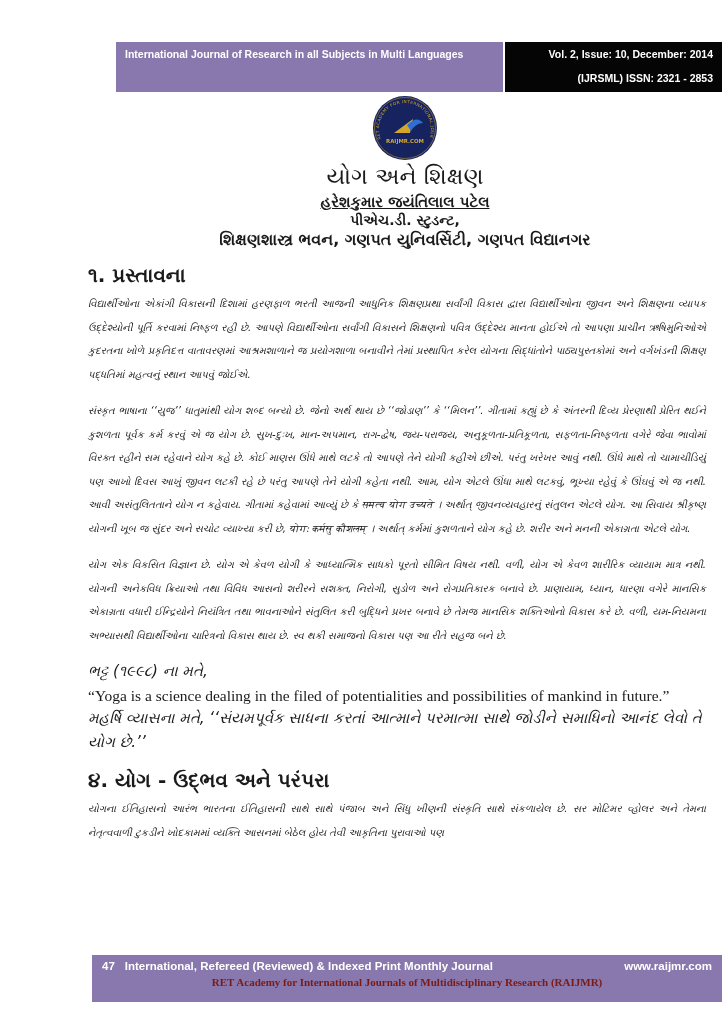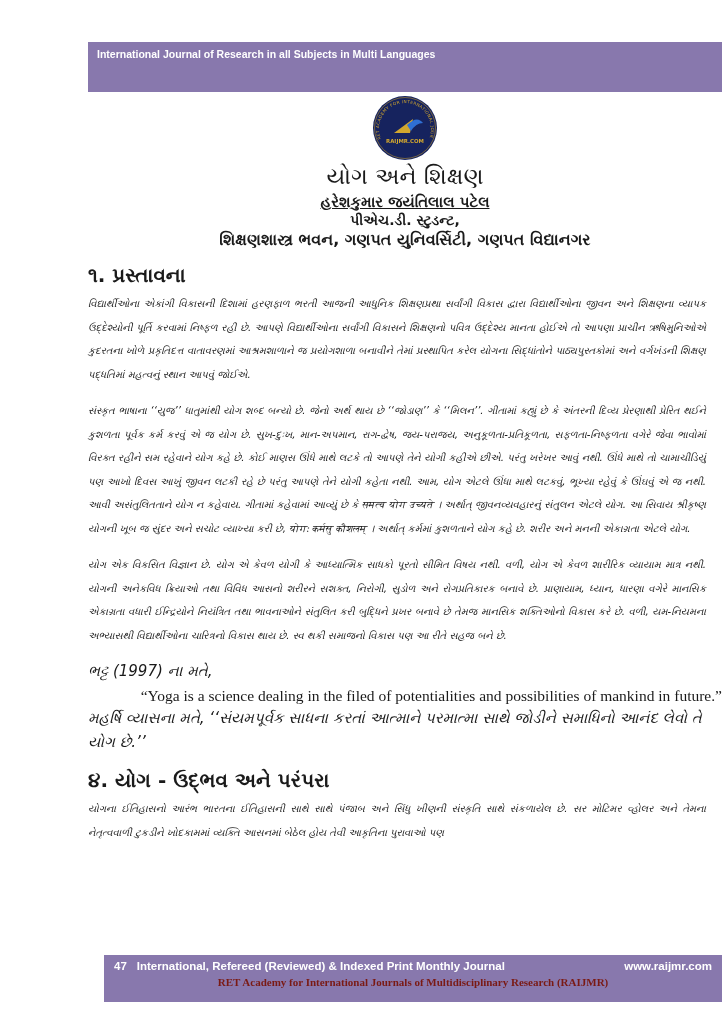--- a/index.html
+++ b/index.html
@@ -27,21 +27,21 @@
   .band{
     box-sizing:border-box;
     display:flex;flex-direction:column;justify-content:space-between;
     padding:7px 9px;
     font-weight:bold;
     font-size:10.5px;
     line-height:1.1;
     color:#ffffff;
     font-family:"Liberation Sans","DejaVu Sans",sans-serif;
   }
-  .band.purple{flex:1;background:#8878ad;}
+  .band.purple{flex:1;background:#8878ad;margin-left:28px;}
   .band.black{width:217px;background:#050505;text-align:right;}
   
   .logo-wrap{
     display:flex;justify-content:center;
     margin-top:3px;
   }
   
   .title-block{
     text-align:center;
     font-weight:bold;
@@ -72,26 +72,25 @@
   .line{
     font-size:15px;
     line-height:23.5px;
     margin:0;
   }
   .line.gu{font-style:italic;}
   .line.en{
     font-style:normal;
     font-family:"Liberation Serif","DejaVu Serif",serif;
     font-size:15.5px;
-    text-align:right;
   }
   
   .footer{
     position:absolute;
-    left:104px;right:3px;top:955px;
+    left:92px;right:3px;top:955px;
     height:47px;
     background:#8878ad;
     box-sizing:border-box;
     padding:5px 10px 12px 10px;
     color:#ffffff;
     font-family:"Liberation Sans","DejaVu Sans",sans-serif;
   }
   .footer-row{
     display:flex;
     align-items:baseline;
@@ -111,20 +110,24 @@
 </style>
 </head>
 <body>
 
 <div class="page">
   <div class="content">
 
     <header class="band-row">
       <div class="band purple">
         <div>International Journal of Research in all Subjects in Multi Languages</div>
+      </div>
+      <div class="band black">
+        <div>Vol. 2, Issue: 10, December: 2014</div>
+        <div>(IJRSML)  ISSN: 2321 - 2853</div>
       </div>
     </header>
 
     <div class="logo-wrap">
       <svg width="66" height="66" viewBox="0 0 66 66" aria-hidden="true">
         <circle cx="33" cy="33" r="32" fill="#16235e"></circle>
         <circle cx="33" cy="33" r="30.5" fill="none" stroke="#d2a72e" stroke-width="0.5"></circle>
         <defs>
           <path id="ringPath" d="M 9 44 A 26 26 0 1 1 57 44" fill="none"></path>
         </defs>
@@ -150,21 +153,21 @@
         <h2 class="sec-heading">૧. પ્રસ્તાવના</h2>
         <p class="para">વિદ્યાર્થીઓના એકાંગી વિકાસની દિશામાં હરણફાળ ભરતી આજની આધુનિક શિક્ષણપ્રથા સર્વાંગી વિકાસ દ્વારા વિદ્યાર્થીઓના જીવન અને શિક્ષણના વ્યાપક ઉદ્દેશ્યોની પૂર્તિ કરવામાં નિષ્ફળ રહી છે. આપણે વિદ્યાર્થીઓના સર્વાંગી વિકાસને શિક્ષણનો પવિત્ર ઉદ્દેશ્ય માનતા હોઈએ તો આપણા પ્રાચીન ઋષિમુનિઓએ કુદરતના ખોળે પ્રકૃતિદત્ત વાતાવરણમાં આશ્રમશાળાને જ પ્રયોગશાળા બનાવીને તેમાં પ્રસ્થાપિત કરેલ યોગના સિદ્ધાંતોને પાઠ્યપુસ્તકોમાં અને વર્ગખંડની શિક્ષણ પદ્ધતિમાં મહત્વનું સ્થાન આપવું જોઈએ.</p>
       </section>
 
       <section>
         <p class="para">સંસ્કૃત ભાષાના ‘‘યુજ’’ ધાતુમાંથી યોગ શબ્દ બન્યો છે. જેનો અર્થ થાય છે ‘‘જોડાણ’’ કે ‘‘મિલન’’. ગીતામાં કહ્યું છે કે અંતરની દિવ્ય પ્રેરણાથી પ્રેરિત થઈને કુશળતા પૂર્વક કર્મ કરવું એ જ યોગ છે. સુખ-દુઃખ, માન-અપમાન, રાગ-દ્વેષ, જય-પરાજય, અનુકૂળતા-પ્રતિકૂળતા, સફળતા-નિષ્ફળતા વગેરે જેવા ભાવોમાં વિરક્ત રહીને સમ રહેવાને યોગ કહે છે. કોઈ માણસ ઊંધે માથે લટકે તો આપણે તેને યોગી કહીએ છીએ. પરંતુ ખરેખર આવું નથી. ઊંધે માથે તો ચામાચીડિયું પણ આખો દિવસ આખું જીવન લટકી રહે છે પરંતુ આપણે તેને યોગી કહેતા નથી. આમ, યોગ એટલે ઊંધા માથે લટકવું, ભૂખ્યા રહેવું કે ઊંઘવું એ જ નથી. આવી અસંતુલિતતાને યોગ ન કહેવાય. ગીતામાં કહેવામાં આવ્યું છે કે समत्व योग उच्यते । અર્થાત્ જીવનવ્યવહારનું સંતુલન એટલે યોગ. આ સિવાય શ્રીકૃષ્ણ યોગની ખૂબ જ સુંદર અને સચોટ વ્યાખ્યા કરી છે, योगः कर्मसु कौशलम् । અર્થાત્ કર્મમાં કુશળતાને યોગ કહે છે. શરીર અને મનની એકાગ્રતા એટલે યોગ.</p>
         <p class="para">યોગ એક વિકસિત વિજ્ઞાન છે. યોગ એ કેવળ યોગી કે આધ્યાત્મિક સાધકો પૂરતો સીમિત વિષય નથી. વળી, યોગ એ કેવળ શારીરિક વ્યાયામ માત્ર નથી. યોગની અનેકવિધ ક્રિયાઓ તથા વિવિધ આસનો શરીરને સશક્ત, નિરોગી, સુડોળ અને રોગપ્રતિકારક બનાવે છે. પ્રાણાયામ, ધ્યાન, ધારણા વગેરે માનસિક એકાગ્રતા વધારી ઈન્દ્રિયોને નિયંત્રિત તથા ભાવનાઓને સંતુલિત કરી બુદ્ધિને પ્રખર બનાવે છે તેમજ માનસિક શક્તિઓનો વિકાસ કરે છે. વળી, યમ-નિયમના અભ્યાસથી વિદ્યાર્થીઓના ચારિત્રનો વિકાસ થાય છે. સ્વ થકી સમાજનો વિકાસ પણ આ રીતે સહજ બને છે.</p>
       </section>
 
       <section>
-        <p class="line gu">ભટ્ટ (1997) ના મતે,</p>
+        <p class="line gu">ભટ્ટ (૧૯૯૮) ના મતે,</p>
         <p class="line en">“Yoga is a science dealing in the filed of potentialities and possibilities of mankind in future.”</p>
         <p class="line gu">મહર્ષિ વ્યાસના મતે, ‘‘સંયમપૂર્વક સાધના કરતાં આત્માને પરમાત્મા સાથે જોડીને સમાધિનો આનંદ લેવો તે યોગ છે.’’</p>
       </section>
 
       <section>
         <h2 class="sec-heading">૪. યોગ - ઉદ્ભવ અને પરંપરા</h2>
         <p class="para">યોગના ઈતિહાસનો આરંભ ભારતના ઈતિહાસની સાથે સાથે પંજાબ અને સિંધુ ખીણની સંસ્કૃતિ સાથે સંકળાયેલ છે. સર મોટિમર વ્હોલર અને તેમના નેતૃત્વવાળી ટુકડીને ખોદકામમાં વ્યક્તિ આસનમાં બેઠેલ હોય તેવી આકૃતિના પુરાવાઓ પણ</p>
       </section>
 
     </main>

